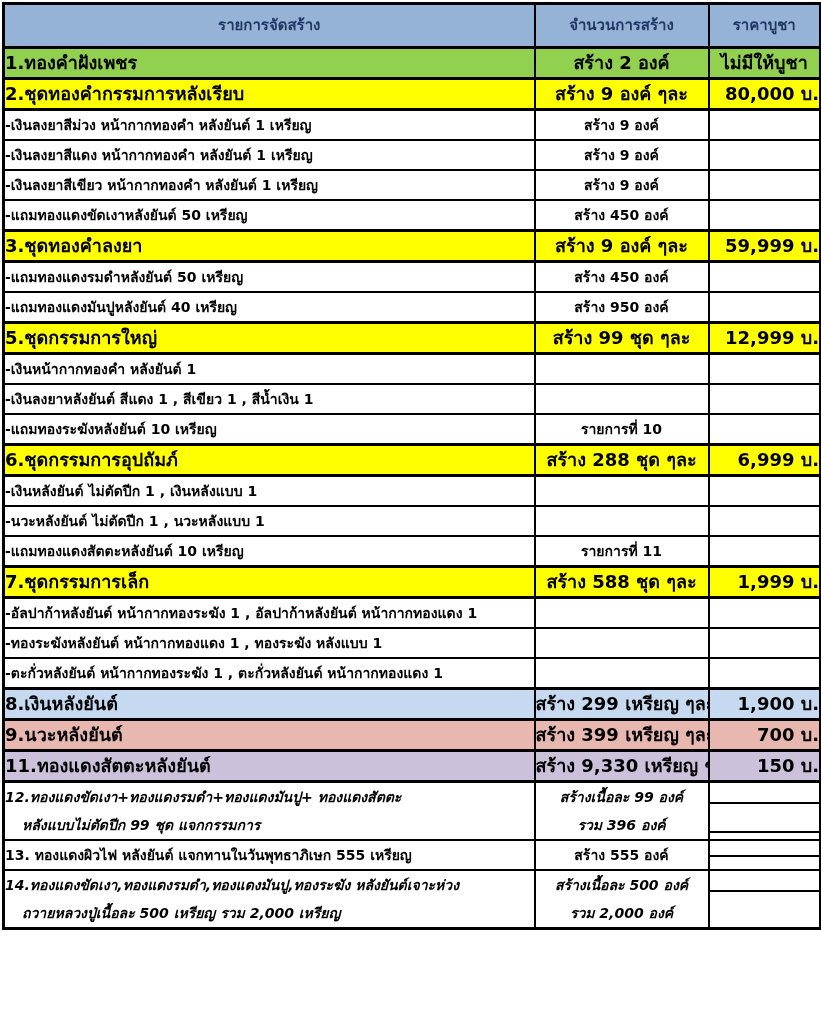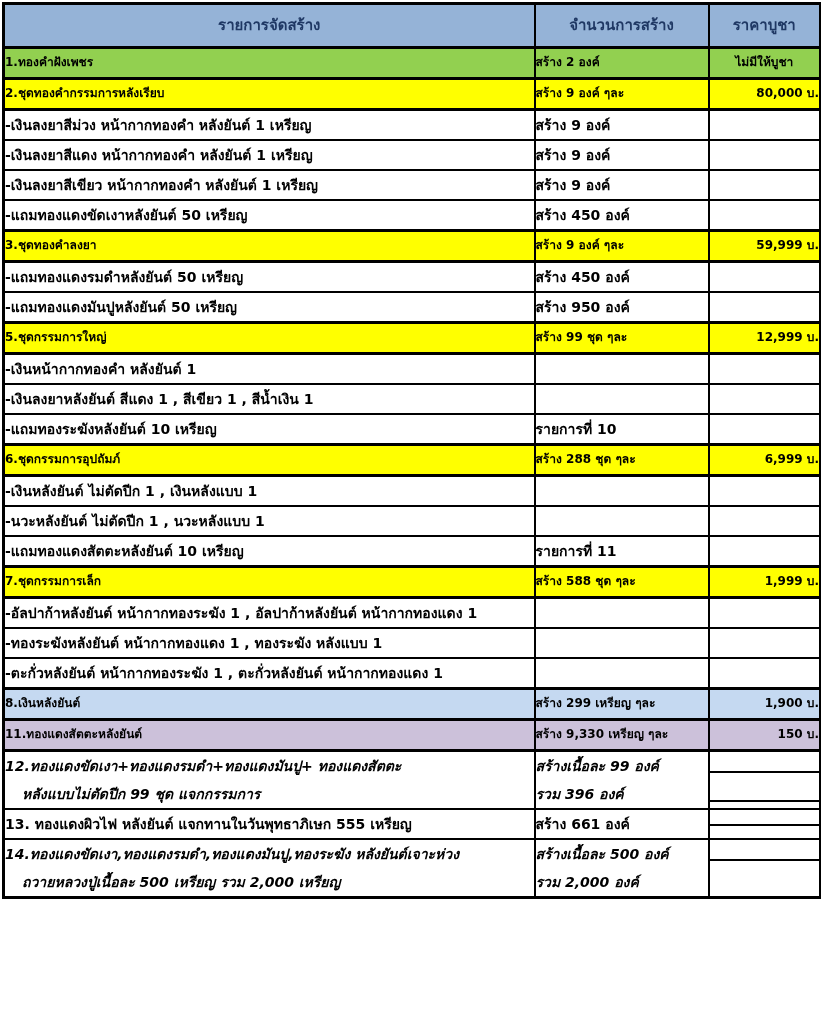--- a/index.html
+++ b/index.html
@@ -27,24 +27,24 @@
   }
   table.creation th{
     height:41px;
     background:var(--header_bg,#95B3D7);
     color:#1F3864;
     font-size:15px;
     text-align:center;
     border-top-width:3px;
   }
   td.item{text-align:left;padding-left:7px;}
-  td.qty{text-align:left;}
+  td.qty{text-align:center;}
   td.price{text-align:right;padding-right:5px;font-size:14.5px;}
   td.price.center{text-align:center;padding-right:0;}
-  tr.section td{border-top-width:3px;border-bottom-width:3px;font-size:12px;}
+  tr.section td{border-top-width:3px;border-bottom-width:3px;font-size:18px;}
   tr.bg-green td{background:var(--green,#92D050);}
   tr.bg-yellow td{background:var(--yellow,#FFFF00);}
   tr.bg-blue td{background:var(--blue,#C5D9F1);}
   tr.bg-salmon td{background:var(--salmon,#E8B8B0);}
   tr.bg-lgreen td{background:var(--lgreen,#C4D79B);}
   tr.bg-purple td{background:var(--purple,#CCC1DA);}
   table.creation td:first-child, table.creation th:first-child{border-left-width:3px;}
   table.creation td:last-child,  table.creation th:last-child{border-right-width:3px;}
   table.creation tr:last-child td{border-bottom-width:3px;}
   tr.tall td{height:56px;font-style:italic;}
@@ -115,21 +115,21 @@
           <td class="item">3.ชุดทองคำลงยา</td>
           <td class="qty">สร้าง 9 องค์ ๆละ</td>
           <td class="price">59,999 บ.</td>
         </tr>
         <tr class="">
           <td class="item">-แถมทองแดงรมดำหลังยันต์ 50 เหรียญ</td>
           <td class="qty">สร้าง 450 องค์</td>
           <td class="price"></td>
         </tr>
         <tr class="">
-          <td class="item">-แถมทองแดงมันปูหลังยันต์ 50 เหรียญ</td>
+          <td class="item">-แถมทองแดงมันปูหลังยันต์ 40 เหรียญ</td>
           <td class="qty">สร้าง 950 องค์</td>
           <td class="price"></td>
         </tr>
         <tr class="bg-yellow section ">
           <td class="item">5.ชุดกรรมการใหญ่</td>
           <td class="qty">สร้าง 99 ชุด ๆละ</td>
           <td class="price">12,999 บ.</td>
         </tr>
         <tr class="">
           <td class="item">-เงินหน้ากากทองคำ หลังยันต์ 1</td>
@@ -184,39 +184,44 @@
         <tr class="">
           <td class="item">-ตะกั่วหลังยันต์ หน้ากากทองระฆัง 1 , ตะกั่วหลังยันต์ หน้ากากทองแดง 1</td>
           <td class="qty"></td>
           <td class="price"></td>
         </tr>
         <tr class="bg-blue section ">
           <td class="item">8.เงินหลังยันต์</td>
           <td class="qty">สร้าง 299 เหรียญ ๆละ</td>
           <td class="price">1,900 บ.</td>
         </tr>
+        <tr class="bg-salmon section ">
+          <td class="item">9.นวะหลังยันต์</td>
+          <td class="qty">สร้าง 399 เหรียญ ๆละ</td>
+          <td class="price">700 บ.</td>
+        </tr>
         <tr class="bg-purple section ">
           <td class="item">11.ทองแดงสัตตะหลังยันต์</td>
           <td class="qty">สร้าง 9,330 เหรียญ ๆละ</td>
           <td class="price">150 บ.</td>
         </tr>
         <tr class="tall">
           <td class="item">
             <div class="dline">12.ทองแดงขัดเงา+ทองแดงรมดำ+ทองแดงมันปู+ ทองแดงสัตตะ</div>
             <div class="dline cont">หลังแบบไม่ตัดปีก 99 ชุด แจกกรรมการ</div>
           </td>
           <td class="qty">
             <div class="dline">สร้างเนื้อละ 99 องค์</div>
             <div class="dline">รวม 396 องค์</div>
           </td>
           <td class="price p-nt p-nb line-36-89"></td>
         </tr>
         <tr class="">
           <td class="item">13. ทองแดงผิวไฟ หลังยันต์ แจกทานในวันพุทธาภิเษก 555 เหรียญ</td>
-          <td class="qty">สร้าง 661 องค์</td>
+          <td class="qty">สร้าง 555 องค์</td>
           <td class="price p-nt p-nb line-55"></td>
         </tr>
         <tr class="tall">
           <td class="item">
             <div class="dline">14.ทองแดงขัดเงา,ทองแดงรมดำ,ทองแดงมันปู,ทองระฆัง หลังยันต์เจาะห่วง</div>
             <div class="dline cont">ถวายหลวงปู่เนื้อละ 500 เหรียญ รวม 2,000 เหรียญ</div>
           </td>
           <td class="qty">
             <div class="dline">สร้างเนื้อละ 500 องค์</div>
             <div class="dline">รวม 2,000 องค์</div>

